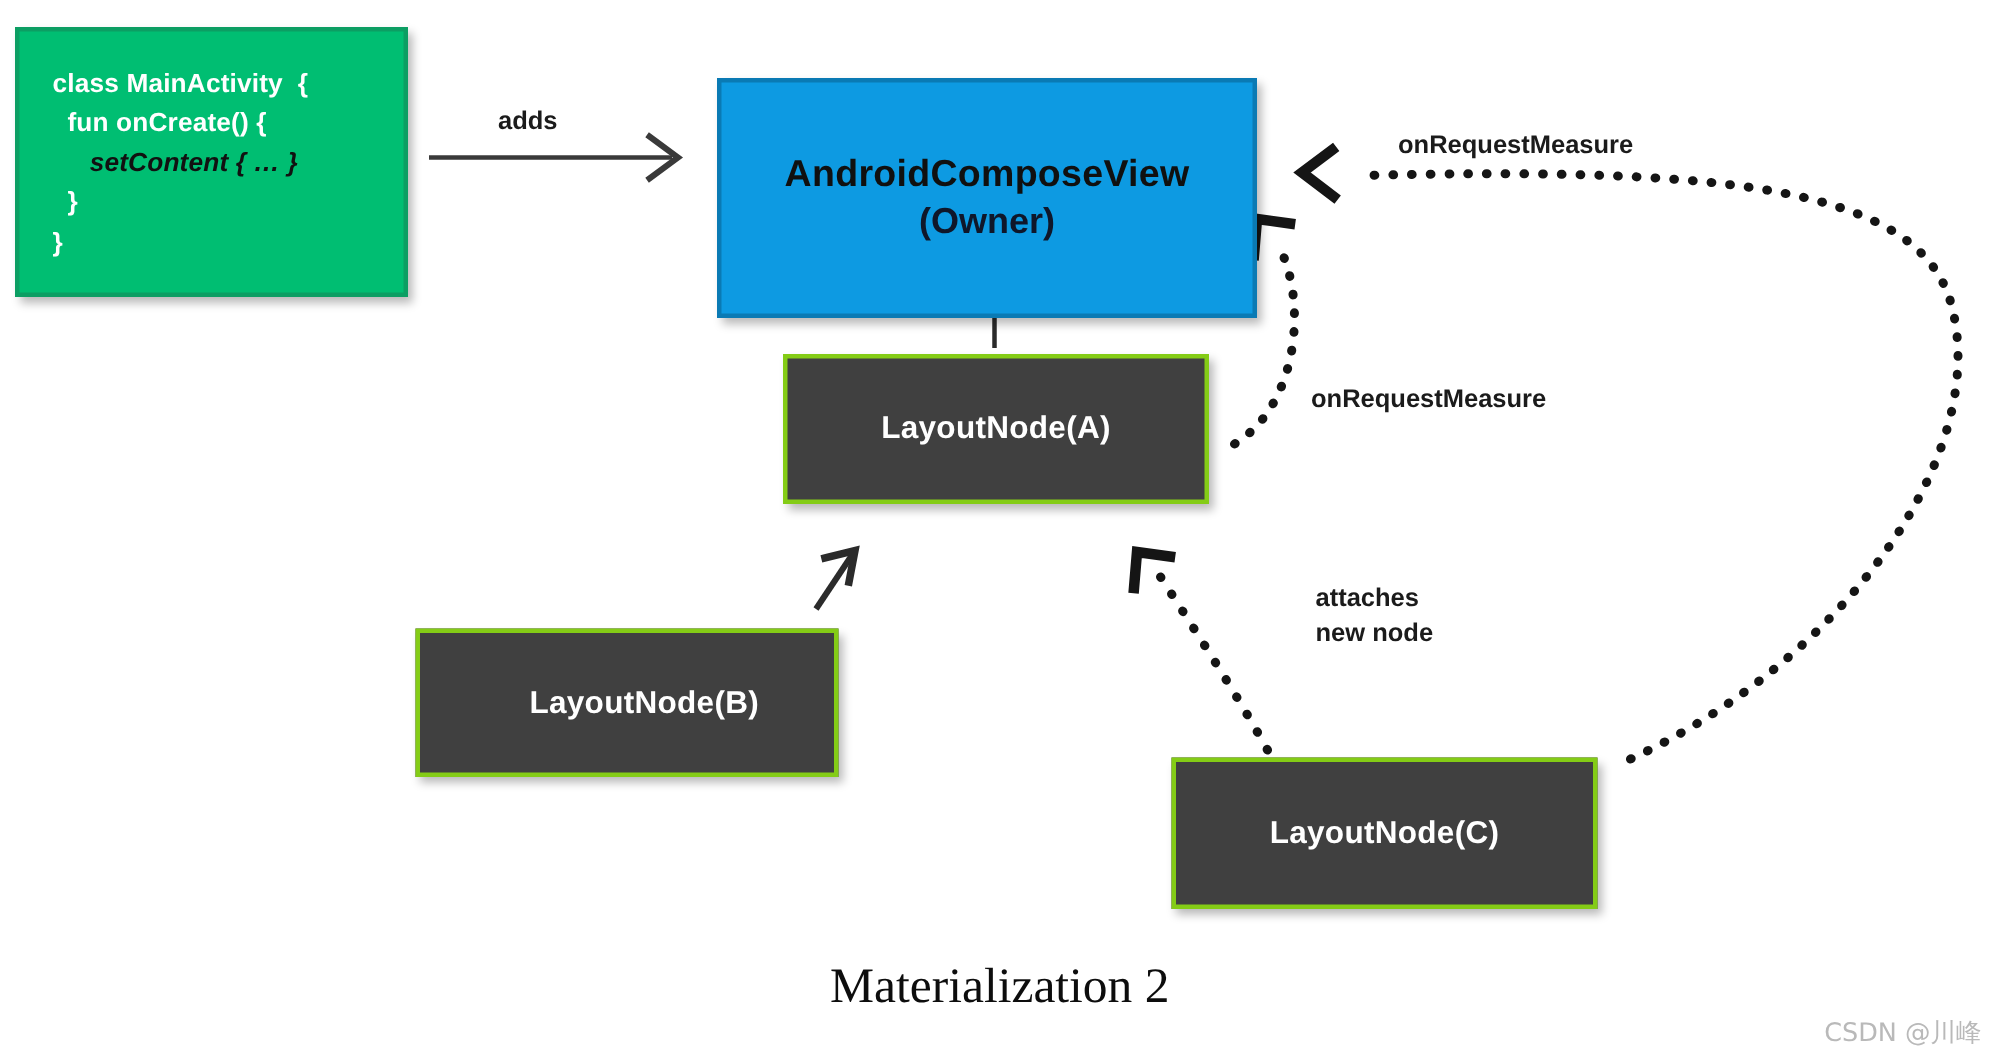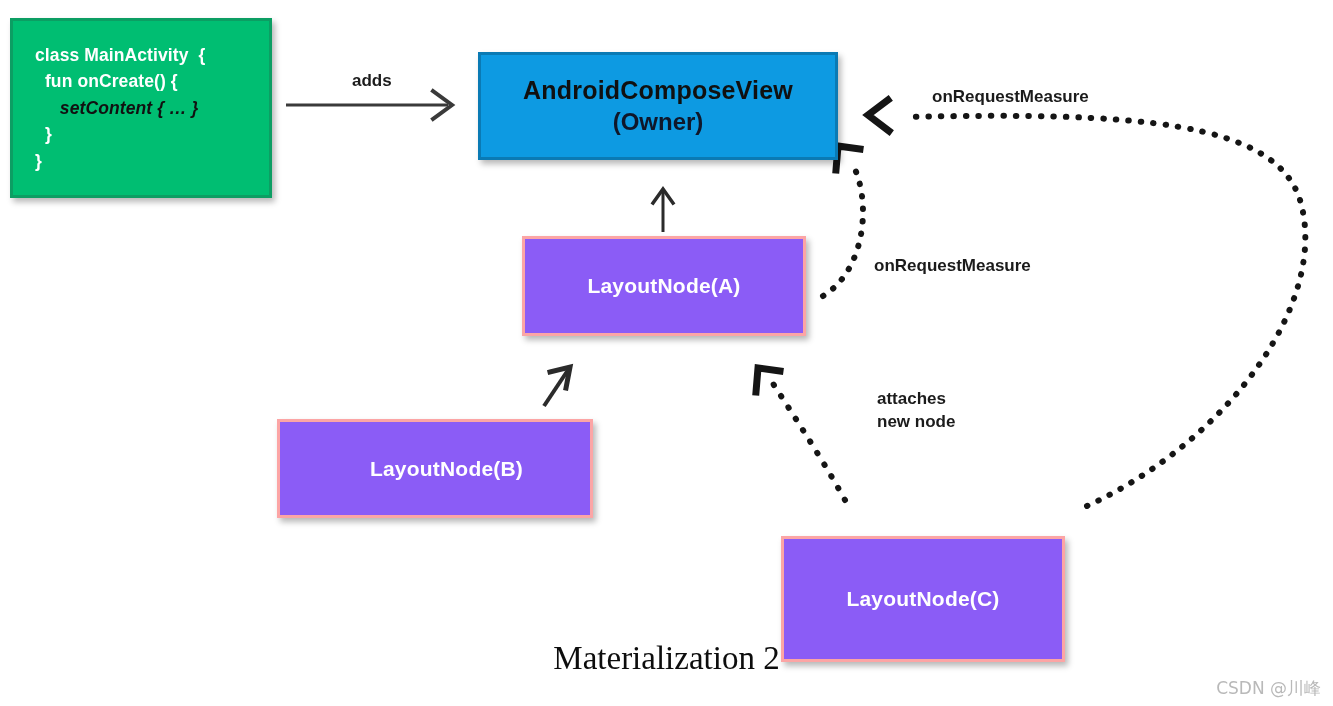--- a/index.html
+++ b/index.html
@@ -45,60 +45,60 @@
     white-space: pre;
     letter-spacing: 0.1px;
   }
   .code-line.dark { color: #111111; font-style: italic; }
 
   
   #owner-box {
     left: 478px;
     top: 52px;
     width: 360px;
-    height: 108px;
+    height: 160px;
     background: #0D9AE2;
     border: 3px solid #0a7ab4;
   }
   #owner-title {
     font-size: 25px;
     font-weight: bold;
     color: #101010;
     letter-spacing: 0.2px;
   }
   #owner-sub {
     font-size: 24px;
     font-weight: bold;
     color: #0f172a;
     margin-top: 3px;
   }
 
   
   .pink {
-    background: #8b5cf6;
-    border: 3px solid #fca5a5;
+    background: #404040;
+    border: 3px solid #84cc16;
     color: #ffffff;
     font-size: 21px;
     font-weight: bold;
     letter-spacing: 0.2px;
   }
   #node-a { left: 522px; top: 236px; width: 284px; height: 100px; }
-  #node-b { left: 277px; top: 419px; width: 316px; height: 99px; padding-left: 23px; }
-  #node-c { left: 781px; top: 505px; width: 284px; height: 126px; margin-top: 31px; }
+  #node-b { left: 277px; top: 419px; width: 282px; height: 99px; padding-left: 23px; }
+  #node-c { left: 781px; top: 505px; width: 284px; height: 101px; }
 
   
   .edge-label {
     position: absolute;
     font-size: 17px;
     font-weight: bold;
     color: #1b1b1b;
     white-space: pre;
     line-height: 1.35;
   }
-  #label-adds { left: 352px; top: 70px; text-align: center; }
+  #label-adds { left: 332px; top: 70px; text-align: center; }
   #label-orm-top { left: 932px; top: 86px; }
   #label-orm-mid { left: 874px; top: 255px; }
   #label-attaches { left: 848px; top: 388px; text-align: left; margin-left: 29px; }
 
   
   #caption {
     position: absolute;
     left: 0;
     top: 640px;
     width: 1333px;

